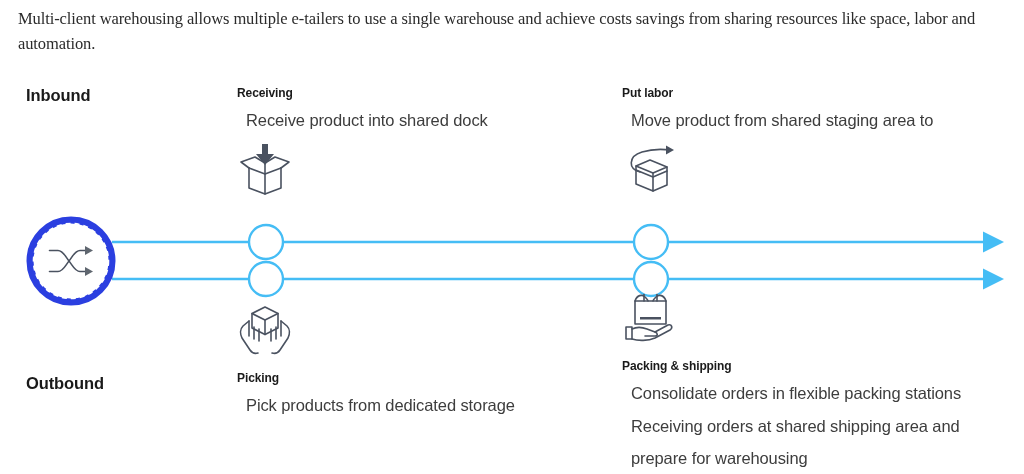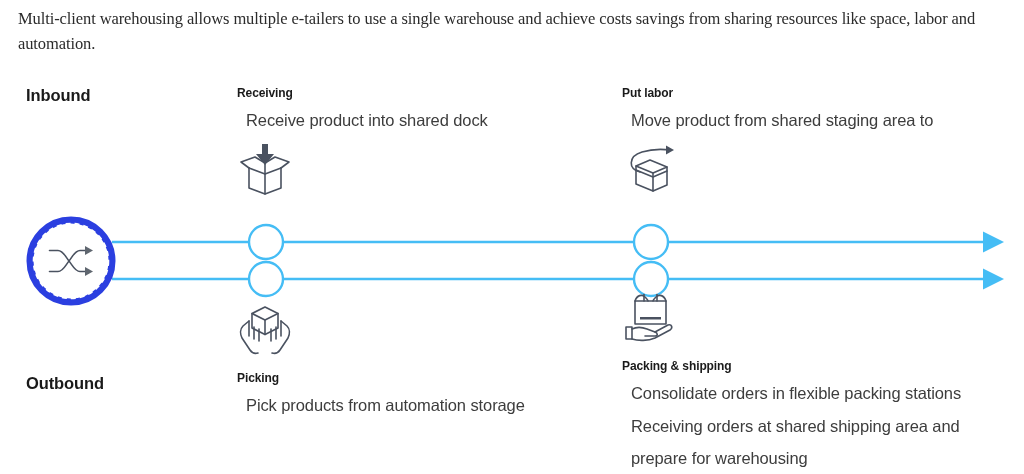--- a/index.html
+++ b/index.html
@@ -205,21 +205,21 @@
       <path class="icon-stroke" d="M17,22 L17,34"></path>
       <path class="icon-stroke" d="M22,24 L22,36"></path>
 
       <path class="icon-stroke" d="M44,16 L50,21 C53,24 53,29 51,33 L43,45 C41,48 38,49 35,48"></path>
       <path class="icon-stroke" d="M44,16 L44,31"></path>
       <path class="icon-stroke" d="M39,22 L39,34"></path>
       <path class="icon-stroke" d="M34,24 L34,36"></path>
     </svg>
 
     <div class="stage-title">Picking</div>
-    <div class="stage-desc">Pick products from automation storage</div>
+    <div class="stage-desc">Pick products from dedicated storage</div>
   </div>
 
   <div class="stage" id="stage-packing">
     <svg class="stage-icon" viewBox="0 0 56 52">
 
       <rect class="icon-stroke" x="13" y="8" width="31" height="23"></rect>
       <path class="icon-stroke" d="M13,8 C15,2 20,1 23,4 C26,7 26,8 26,8"></path>
       <path class="icon-stroke" d="M44,8 C42,2 37,1 34,4 C31,7 31,8 31,8"></path>
       <path class="icon-stroke" d="M22,1.5 L22,8"></path>
       <path class="icon-stroke" d="M35,1.5 L35,8"></path>

